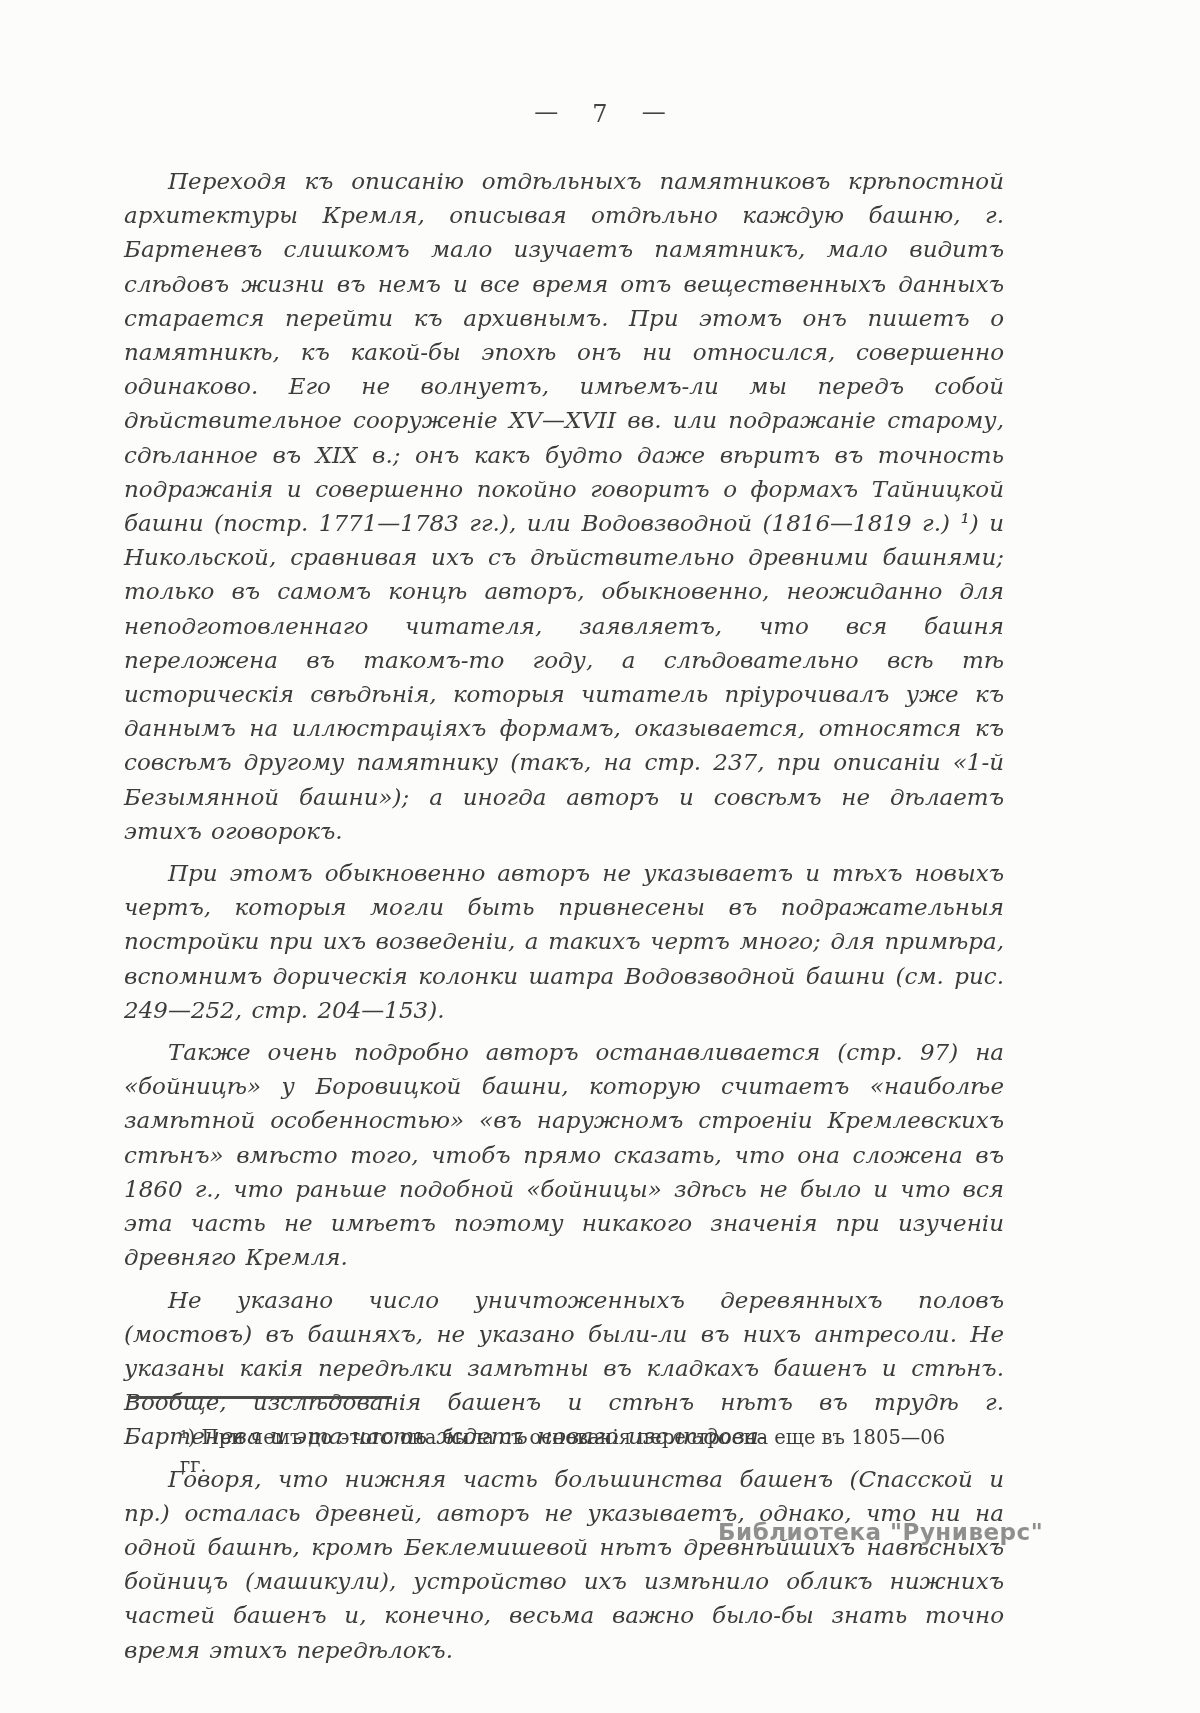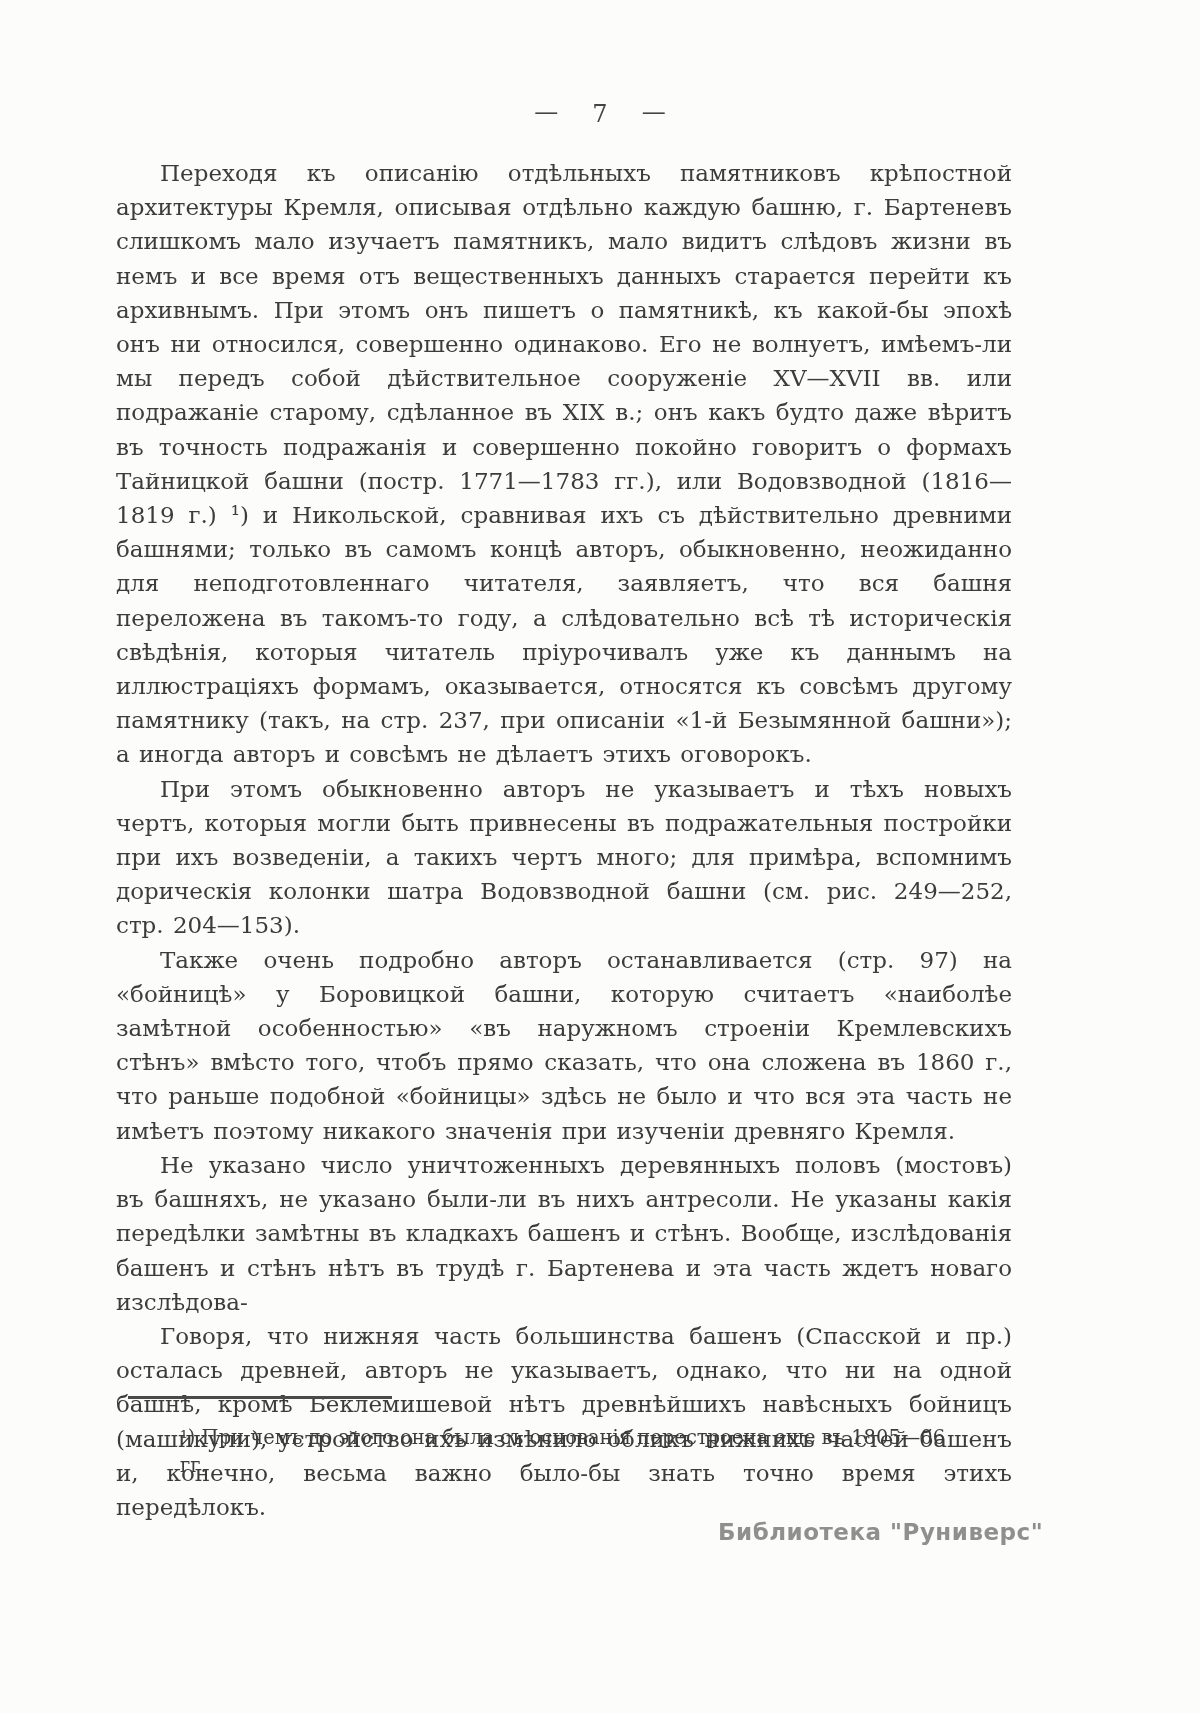--- a/index.html
+++ b/index.html
@@ -36,22 +36,23 @@
     position: absolute;
     top: 156px;
     left: 116px;
     width: 896px;
     font-size: 23px;
     line-height: 34.2px;
     text-align: justify;
     word-spacing: 2px;
   }
   .content p {
-    margin: 0;
+    margin: 8px;
     text-indent: 44px;
+    font-style: italic;
   }
   .footnote-rule {
     position: absolute;
     top: 1396px;
     left: 128px;
     width: 264px;
     height: 0;
     border-top: 3px solid #4a4a4a;
   }
   .footnote {

